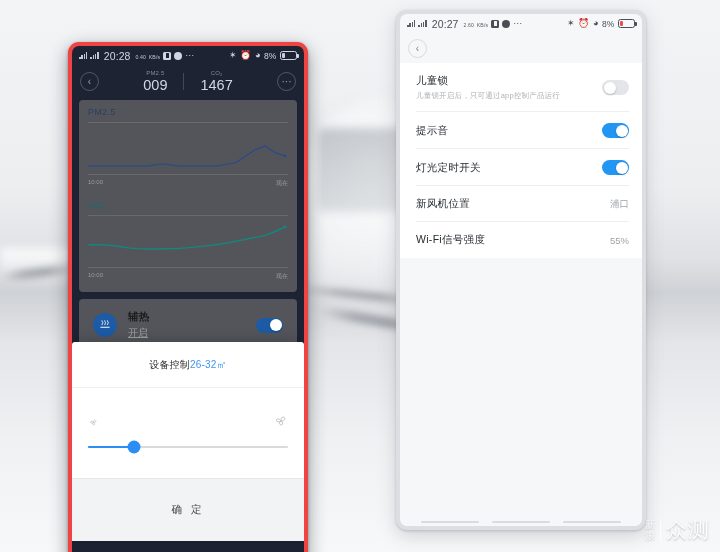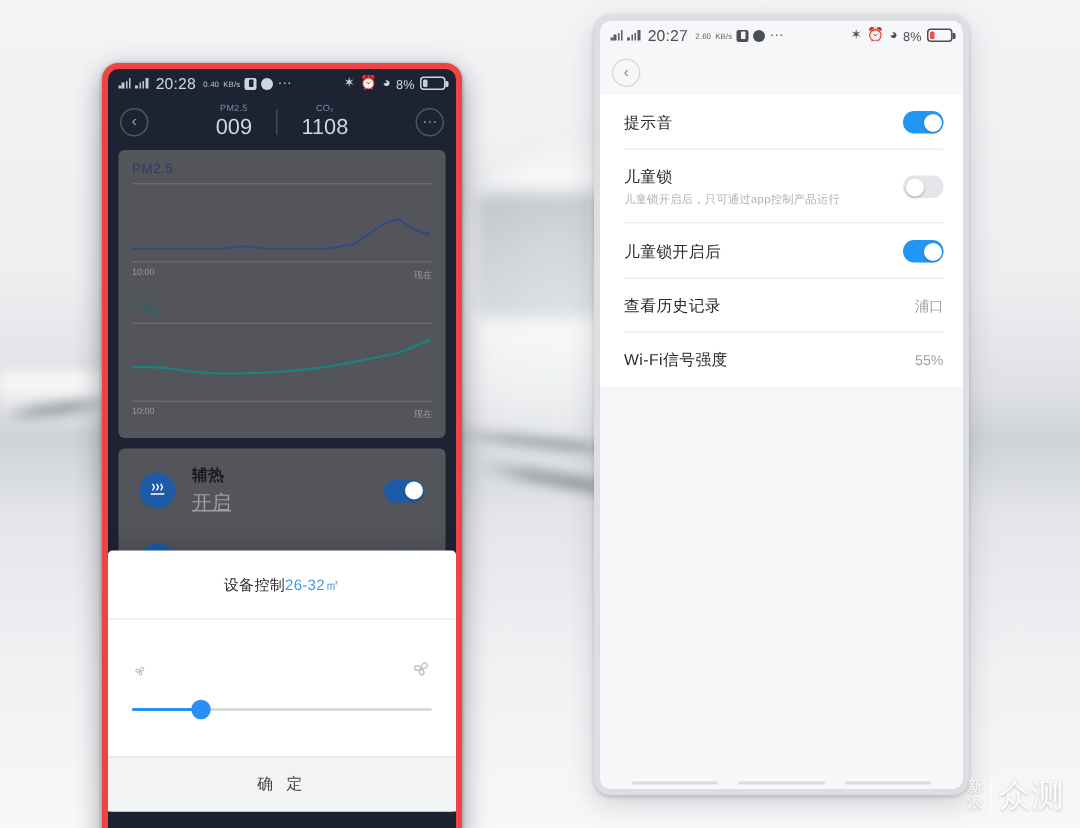--- a/index.html
+++ b/index.html
@@ -142,21 +142,21 @@
 
   .ctrl-card { padding: 2px 3px; }
   .ctrl-row { display: flex; align-items: center; padding: 9px 11px; }
   .ctrl-ico {
     width: 24px; height: 24px; border-radius: 50%;
     background: #1d5ba6; flex: none;
     display: flex; align-items: center; justify-content: center;
   }
   .ctrl-txt { margin-left: 11px; flex: 1; }
   .ctrl-name { font-size: 10.5px; color: #1c1c1c; font-weight: 600; letter-spacing: .3px; }
-  .ctrl-sub { font-size: 13px; color: #9fa0a2; margin-top: 2px; text-decoration: underline; }
+  .ctrl-sub { font-size: 10px; color: #9fa0a2; margin-top: 2px; text-decoration: underline; }
   .tg {
     width: 27px; height: 15px; border-radius: 9px; position: relative; flex: none;
   }
   .tg.on { background: #1d5ba6; }
   .tg.on-blue { background: #2196f3; }
   .tg.off { background: #e3e5e8; }
   .tg span {
     position: absolute; top: 1.5px; width: 12px; height: 12px;
     border-radius: 50%; background: #fff; box-shadow: 0 1px 2px rgba(0,0,0,0.22);
   }
@@ -183,21 +183,21 @@
   }
   .slider-fill { position: absolute; left: 0; top: 0; bottom: 0; width: 23%; background: #2b8ef5; border-radius: 2px; }
   .slider-thumb {
     position: absolute; left: 23%; top: 50%;
     width: 13px; height: 13px; border-radius: 50%;
     background: #2b8ef5; transform: translate(-50%, -50%);
   }
   .dlg-footer {
     border-top: 1px solid #e6e8ea;
     background: #f2f3f5;
-    text-align: center; padding: 11px 0;
+    text-align: center; padding: 24px 0;
     font-size: 10.5px; color: #444; letter-spacing: 3px;
   }
   .nav-indicators {
     position: absolute; left: 0; right: 0; bottom: 3px;
     display: flex; justify-content: space-around; align-items: center; padding: 0 14px;
   }
   .nav-indicators i { display: block; height: 2px; background: rgba(255,255,255,0.38); border-radius: 1px; }
   .nav-indicators i:nth-child(1){width:58px}
   .nav-indicators i:nth-child(2){width:58px}
   .nav-indicators i:nth-child(3){width:58px}
@@ -295,21 +295,21 @@
   <div class="l-header">
     <div class="circ-btn">‹</div>
     <div class="hdr-metrics">
       <div class="metric">
         <div class="metric-lbl">PM2.5</div>
         <div class="metric-val">009</div>
       </div>
       <div class="metric-sep"></div>
       <div class="metric">
         <div class="metric-lbl">CO₂</div>
-        <div class="metric-val">1108</div>
+        <div class="metric-val">1467</div>
       </div>
     </div>
     <div class="circ-btn">···</div>
   </div>
 
   <div class="l-body">
 
     <div class="card chart-card">
       <div class="chart-title">PM2.5</div>
       <div class="chart-box">
@@ -452,50 +452,50 @@
   </div>
 
   <div class="r-title">
     <div class="r-back">‹</div>
   </div>
 
   <div class="r-list">
 
     <div class="r-row">
       <div class="r-txt">
+        <div class="r-name">儿童锁</div>
+        <div class="r-sub">儿童锁开启后，只可通过app控制产品运行</div>
+      </div>
+      <div class="tg off">
+          <span></span>
+        </div>
+    </div>
+
+    <div class="r-row">
+      <div class="r-txt">
         <div class="r-name">提示音</div>
       </div>
       <div class="tg on-blue">
           <span></span>
         </div>
     </div>
 
     <div class="r-row">
       <div class="r-txt">
-        <div class="r-name">儿童锁</div>
-        <div class="r-sub">儿童锁开启后，只可通过app控制产品运行</div>
-      </div>
-      <div class="tg off">
+        <div class="r-name">灯光定时开关</div>
+      </div>
+      <div class="tg on-blue">
           <span></span>
         </div>
     </div>
+
 
     <div class="r-row">
       <div class="r-txt">
-        <div class="r-name">儿童锁开启后</div>
-      </div>
-      <div class="tg on-blue">
-          <span></span>
-        </div>
-    </div>
-
-
-    <div class="r-row">
-      <div class="r-txt">
-        <div class="r-name">查看历史记录</div>
+        <div class="r-name">新风机位置</div>
       </div>
       <div class="r-val">浦口</div>
     </div>
 
     <div class="r-row">
       <div class="r-txt">
         <div class="r-name">Wi-Fi信号强度</div>
       </div>
       <div class="r-val">55%</div>
     </div>

